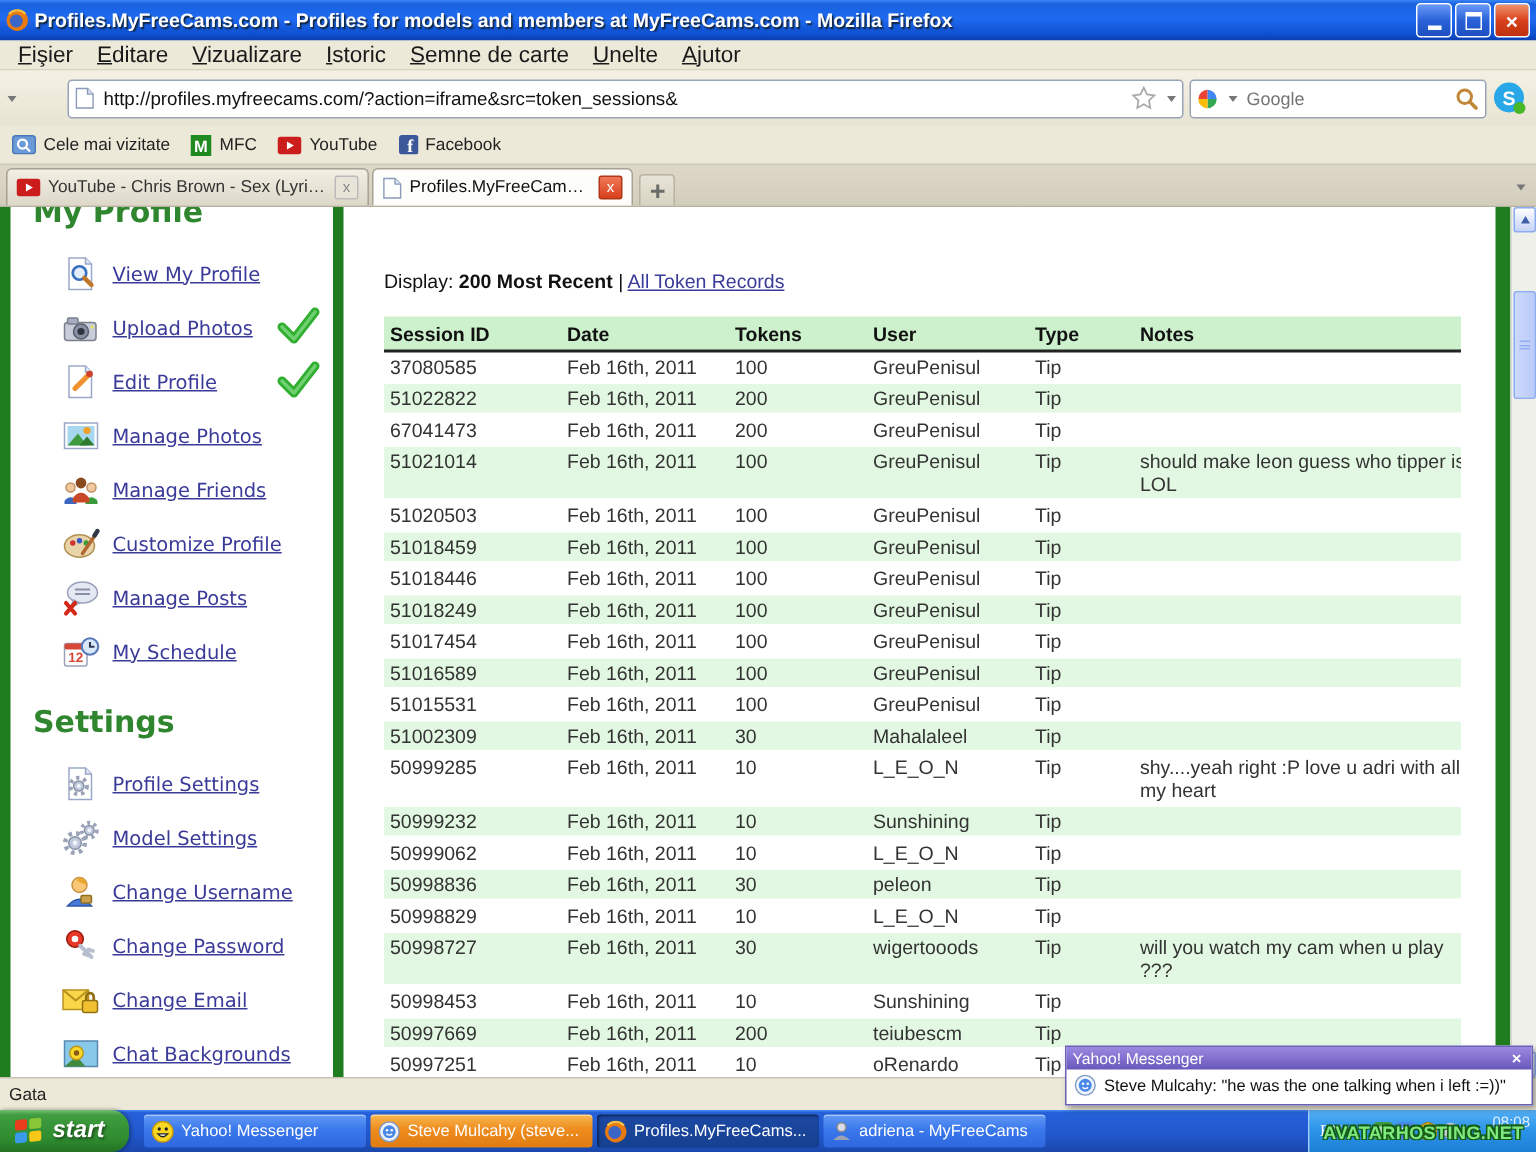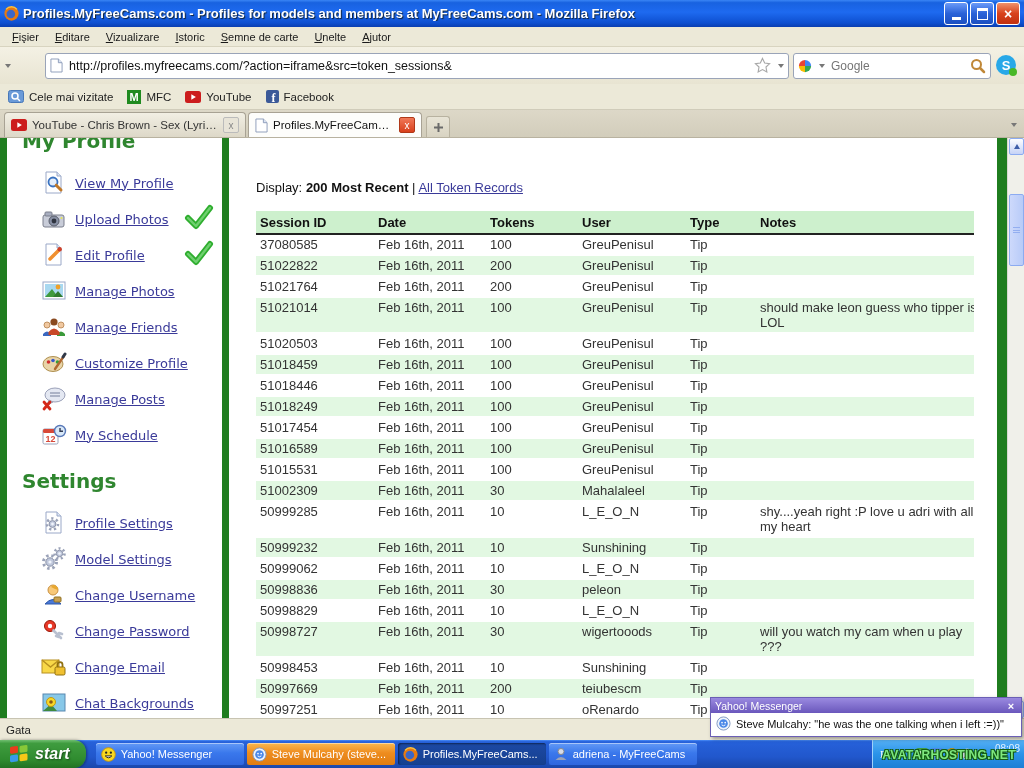--- a/index.html
+++ b/index.html
@@ -18,21 +18,21 @@
   .winbtn{width:22px;height:21px;border:1px solid #fff;border-radius:3px;display:flex;
     align-items:center;justify-content:center;color:#fff;font-weight:bold;font-size:12px;
     background:linear-gradient(180deg,#6a9af8,#2a62d8 50%,#1c4fc0);}
   .winbtn.close{background:linear-gradient(180deg,#f0926c,#d8421c 50%,#c03010);font-size:14px;}
   .winbtn .minbar{width:9px;height:3px;background:#fff;margin-top:10px;}
   .winbtn .rest{width:9px;height:8px;border:1px solid #fff;border-top-width:3px;background:transparent;}
 
   
   .menubar{left:0;top:27px;width:1024px;height:20px;background:#ece9d8;border-bottom:1px solid #d8d4c0;
     display:flex;align-items:center;padding-left:4px;box-sizing:border-box;}
-  .menu-item{font-size:11px;color:#1a1a1a;padding:2px 8px;}
+  .menu-item{font-size:15px;color:#1a1a1a;padding:2px 8px;}
   .menu-item::first-letter{text-decoration:underline;}
 
   
   .navbar{left:0;top:47px;width:1024px;height:37px;background:linear-gradient(180deg,#f4f1e4,#e8e4d2);
     display:flex;align-items:center;gap:4px;padding:0 6px;box-sizing:border-box;}
   .navgroup{display:flex;align-items:center;}
   .navbtn{display:flex;align-items:center;justify-content:center;}
   .drop-tri{width:0;height:0;border-left:3.5px solid transparent;border-right:3.5px solid transparent;
     border-top:4px solid #777;margin-left:3px;}
   .urlbar{flex:1;height:24px;background:#fff;border:1px solid #9aa4b8;border-radius:3px;
@@ -520,21 +520,21 @@
           </tr>
           <tr>
             <td class="c-id">51022822</td>
             <td class="c-date">Feb 16th, 2011</td>
             <td class="c-tok">200</td>
             <td class="c-user">GreuPenisul</td>
             <td class="c-type">Tip</td>
             <td class="c-notes"></td>
           </tr>
           <tr>
-            <td class="c-id">51021764</td>
+            <td class="c-id">67041473</td>
             <td class="c-date">Feb 16th, 2011</td>
             <td class="c-tok">200</td>
             <td class="c-user">GreuPenisul</td>
             <td class="c-type">Tip</td>
             <td class="c-notes"></td>
           </tr>
           <tr>
             <td class="c-id">51021014</td>
             <td class="c-date">Feb 16th, 2011</td>
             <td class="c-tok">100</td>

